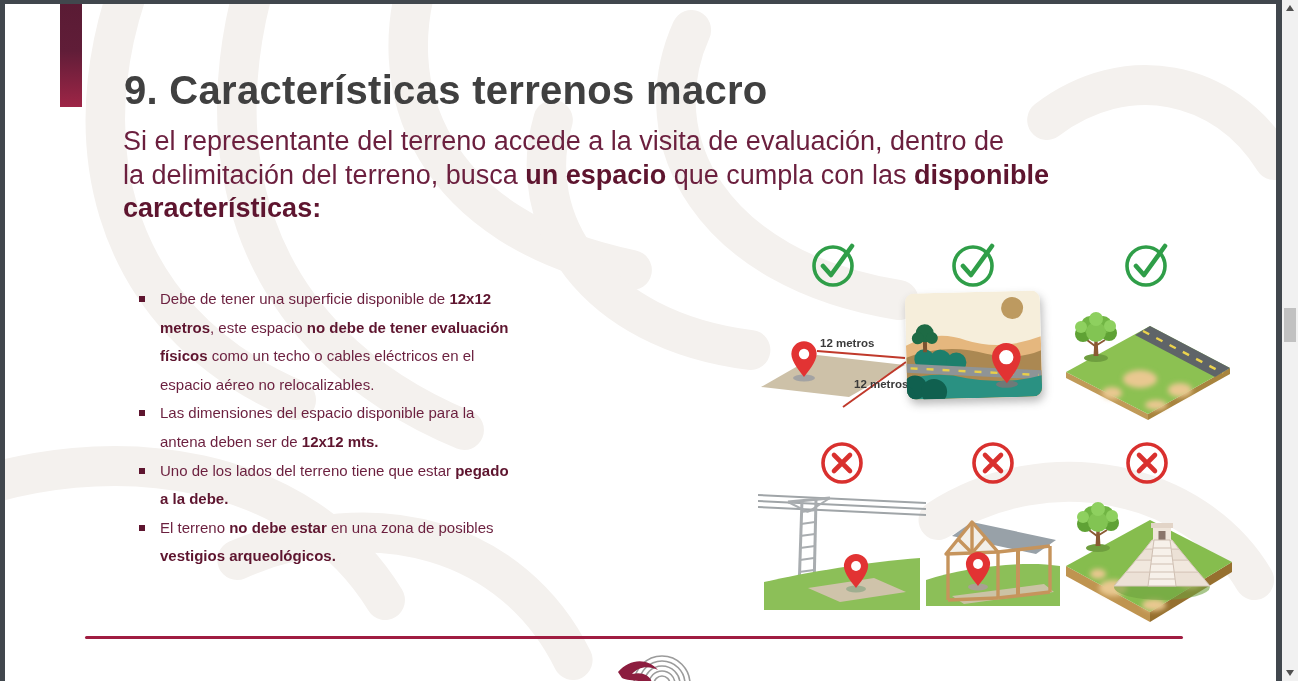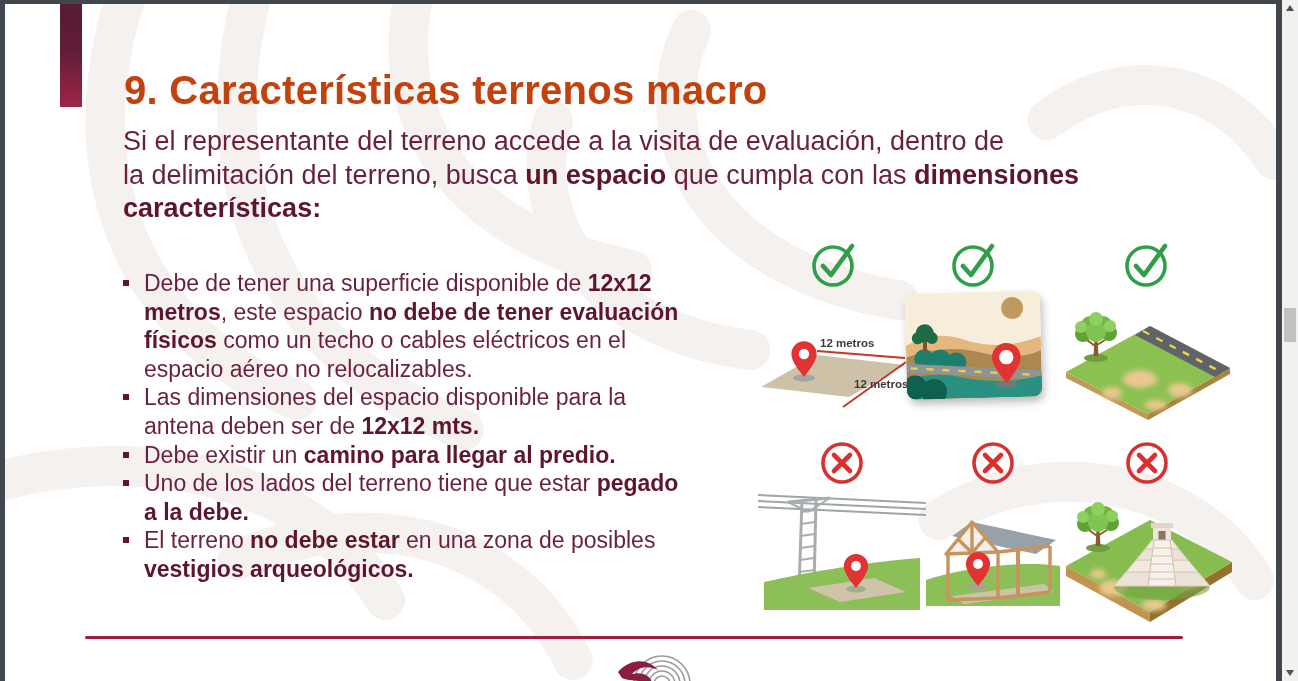--- a/index.html
+++ b/index.html
@@ -7,27 +7,27 @@
           font-family:"Liberation Sans",sans-serif;}
   
   .frame-top{position:absolute;left:0;top:0;width:1282px;height:4px;background:#41474d;z-index:30;}
   .frame-left{position:absolute;left:0;top:0;width:5px;height:681px;background:#41474d;z-index:30;}
   .frame-right{position:absolute;left:1276px;top:0;width:6px;height:681px;background:#41474d;z-index:30;}
   
   .slide{position:absolute;left:0;top:0;width:1282px;height:681px;background:#fff;overflow:hidden;}
   .watermark{position:absolute;left:0;top:0;width:100%;height:100%;z-index:0;}
   .accent-bar{position:absolute;left:60px;top:4px;width:22px;height:103px;z-index:2;
               background:linear-gradient(180deg,#5a1b34 0%,#601d38 45%,#9e2546 100%);}
-  .title{position:absolute;left:124px;top:68px;font-size:40px;font-weight:700;color:#c2410c;
+  .title{position:absolute;left:124px;top:68px;font-size:40px;font-weight:700;color:#404040;
          letter-spacing:.3px;z-index:2;white-space:nowrap;}
   .intro{position:absolute;left:123px;top:125px;width:1085px;font-size:27px;line-height:33.5px;
          color:#6b1f3e;z-index:2;}
   .intro b,.bullets b{font-weight:700;color:#5e152f;}
-  .bullets{position:absolute;left:118px;top:269px;width:660px;margin:0;padding:0;list-style:none;
-           font-size:23px;line-height:28.6px;color:#6b1f3e;z-index:2;}
+  .bullets{position:absolute;left:118px;top:269px;width:660px;margin:16px;padding:0;list-style:none;
+           font-size:15px;line-height:28.6px;color:#6b1f3e;z-index:2;}
   .bullets .bullet{position:relative;padding-left:26px;margin:0;}
   .bullets .bullet::before{content:"";position:absolute;left:5px;top:11px;width:6px;height:6px;
            background:#5e152f;}
   
   .cell{position:absolute;text-align:center;z-index:2;}
   .mark{display:block;margin:0 auto 0 auto;}
   .illus{display:block;margin:0 auto;}
   .photo-card{border-radius:9px;overflow:hidden;box-shadow:2px 5px 8px rgba(60,60,60,.35);
               transform:rotate(-1.4deg);width:135px;height:106px;margin:4px auto 0;}
   .divider{position:absolute;left:85px;top:636px;width:1098px;height:3px;background:#a01d41;
@@ -61,26 +61,25 @@
         <path d="M240,560 C380,500 520,540 580,660"></path>
         <path d="M950,520 C1060,450 1210,480 1270,580"></path>
         <path d="M1060,120 C1140,60 1240,80 1290,160"></path>
       </g>
     </svg>
 
     <div class="accent-bar"></div>
 
     <div class="title">9. Características terrenos macro</div>
 
-    <div class="intro"><span>Si el representante del terreno accede a la visita de evaluación, dentro de</span><br><span>la delimitación del terreno, busca </span><b>un espacio</b><span> que cumpla con las </span><b>dimensiones</b><br><b>características:</b></div>
+    <div class="intro"><span>Si el representante del terreno accede a la visita de evaluación, dentro de</span><br><span>la delimitación del terreno, busca </span><b>un espacio</b><span> que cumpla con las </span><b>disponible</b><br><b>características:</b></div>
 
     <ul class="bullets">
         <li class="bullet"><span>Debe de tener una superficie disponible de </span><b>12x12</b><br><b>metros</b><span>, este espacio </span><b>no debe de tener evaluación</b><br><b>físicos</b><span> como un techo o cables eléctricos en el</span><br><span>espacio aéreo no relocalizables.</span></li>
         <li class="bullet"><span>Las dimensiones del espacio disponible para la</span><br><span>antena deben ser de </span><b>12x12 mts.</b></li>
-        <li class="bullet"><span>Debe existir un </span><b>camino para llegar al predio.</b></li>
         <li class="bullet"><span>Uno de los lados del terreno tiene que estar </span><b>pegado</b><br><b>a la debe.</b></li>
         <li class="bullet"><span>El terreno </span><b>no debe estar</b><span> en una zona de posibles</span><br><b>vestigios arqueológicos.</b></li>
       </ul>
 
     <div class="cell" style="left:758px;top:236px;width:150px;">
       <svg class="mark" width="48" height="52" viewBox="0 0 48 52">
         <circle cx="24" cy="30" r="19" fill="none" stroke="#2f9e48" stroke-width="3.6"></circle>
         <path d="M14 30 L22 39 L43 10" fill="none" stroke="#2f9e48" stroke-width="4.6" stroke-linecap="round" stroke-linejoin="round"></path>
       </svg>
       <svg class="illus" width="150" height="105" viewBox="0 0 150 105" style="margin-top:26px;">

